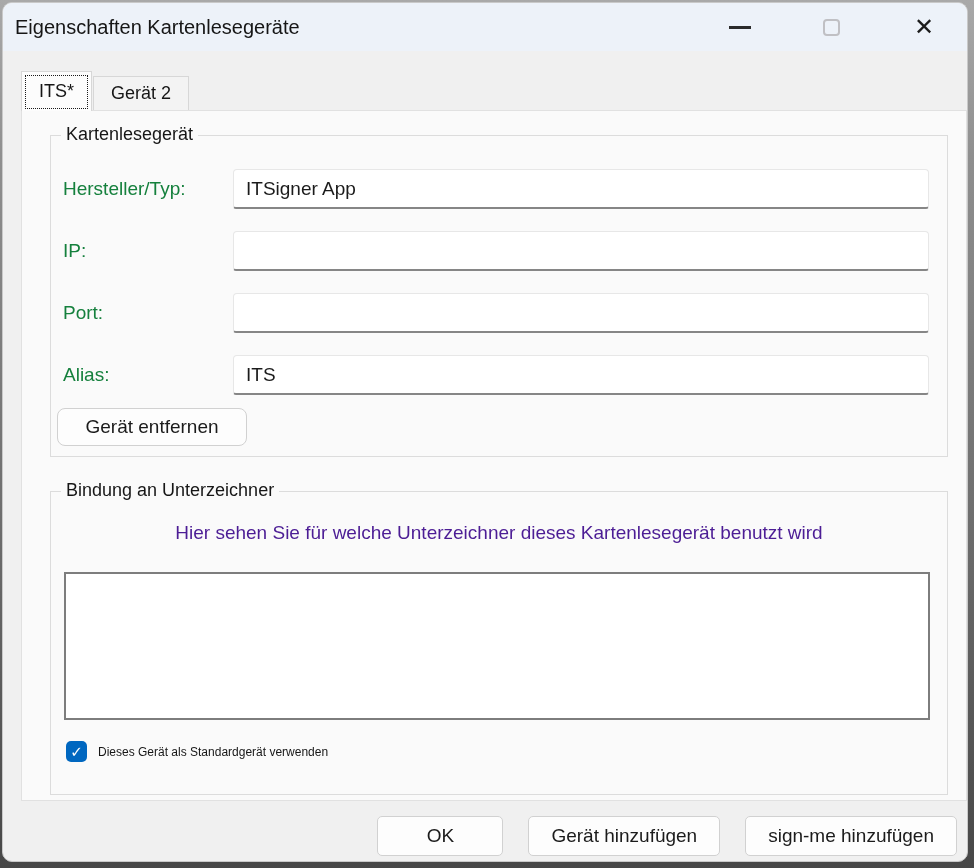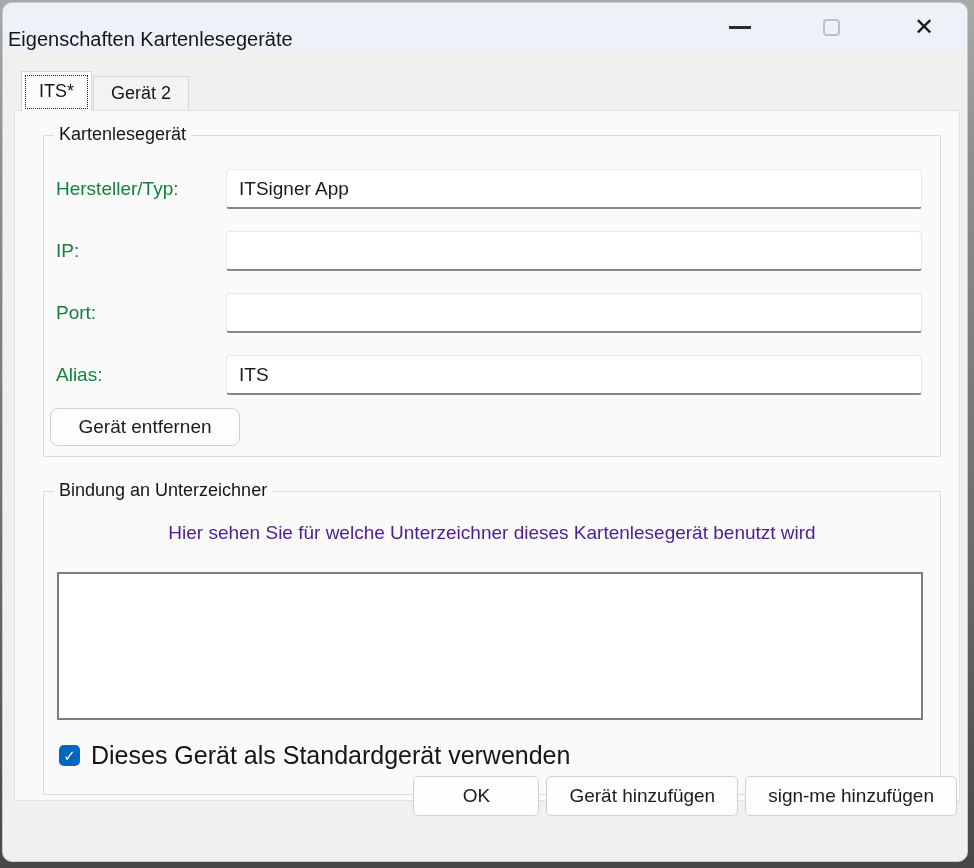--- a/index.html
+++ b/index.html
@@ -11,21 +11,21 @@
     color:#1b1b1b;
   }
   .window {
     position:absolute; left:2px; top:2px; width:966px; height:860px;
     background:#f0f0f0; border:1px solid #c9c9c9; border-radius:10px;
     overflow:hidden;
   }
   
   .titlebar {
     position:absolute; left:0; top:0; right:0; height:48px;
-    display:flex; align-items:flex-end; padding-left:5px;
+    display:flex; align-items:center; padding-left:12px;
   }
   .title { font-size:20px; color:#161616; }
   .cap-btn {
     position:absolute; top:4px; width:50px; height:40px;
     display:flex; align-items:center; justify-content:center;
   }
   .cap-min   { left:712px; }
   .cap-max   { left:803px; }
   .cap-close { left:896px; }
   .min-glyph { display:block; width:22px; border-top:3px solid #2b2b2b; }
@@ -38,21 +38,21 @@
     height:40px; background:#fcfcfc; border:1px solid #d7d7d7; border-bottom:none;
     margin-bottom:-1px; padding:3px; z-index:4;
   }
   .focus-rect { display:block; border:1px dotted #1a1a1a; padding:5px 13px 6px; }
   .tab-inactive {
     height:34px; background:#f3f3f3; border:1px solid #d7d7d7; border-bottom:none;
     padding:6px 17px 0; margin-left:1px;
   }
   
   .pane {
-    position:absolute; left:11px; top:107px; width:946px; height:691px;
+    position:absolute; left:18px; top:107px; width:946px; height:691px;
     background:#fafafa; border:1px solid #e1e1e1;
   }
   .group { position:absolute; border:1px solid #dcdcdc; }
   .legend {
     position:absolute; top:-12px; left:10px; background:#fafafa; padding:0 5px;
     font-size:18px; color:#161616; white-space:nowrap;
   }
   .g1 { left:28px; top:24px; width:898px; height:322px; }
   .g2 { left:28px; top:380px; width:898px; height:304px; }
   .field-row { position:absolute; left:12px; right:18px; height:40px; display:flex; align-items:center; }
@@ -75,23 +75,23 @@
   .listbox {
     position:absolute; left:13px; top:80px; width:866px; height:148px;
     background:#ffffff; border:2px solid #7d7d7d;
   }
   .checkbox-row { position:absolute; left:15px; top:249px; display:flex; align-items:center; }
   .checkbox {
     width:21px; height:21px; border-radius:5px; background:#0067c0;
     display:flex; align-items:center; justify-content:center; flex:none;
   }
   .check-glyph { color:#ffffff; font-size:15px; line-height:1; }
-  .checkbox-label { margin-left:11px; font-size:25px; color:#161616; }
+  .checkbox-label { margin-left:11px; font-size:12px; color:#161616; }
   
-  .footer-buttons { position:absolute; top:773px; right:10px; display:flex; gap:7px; }
+  .footer-buttons { position:absolute; top:813px; right:10px; display:flex; gap:25px; }
   .footer-buttons .btn { height:40px; }
   .ok-btn { min-width:126px; }
 </style>
 </head>
 <body>
 
 <div class="window">
 
   <div class="titlebar" style="background: rgb(237, 242, 249);">
     <span class="title">Eigenschaften Kartenlesegeräte</span>

